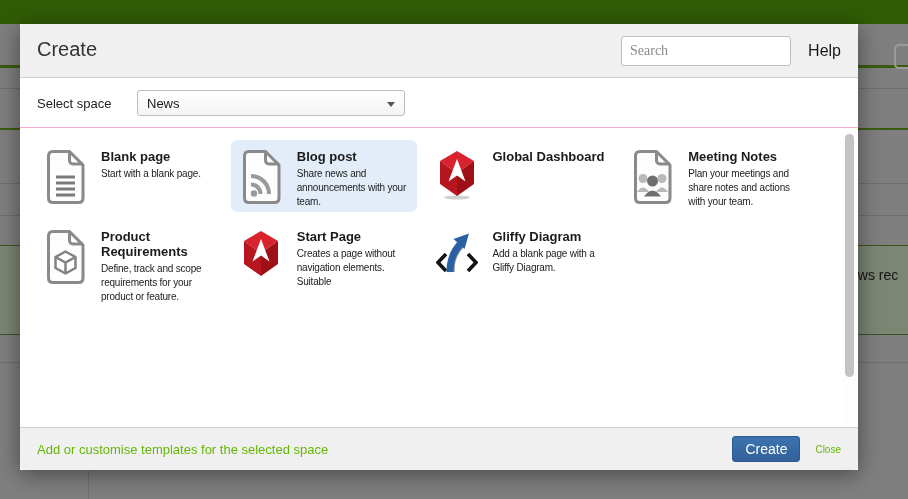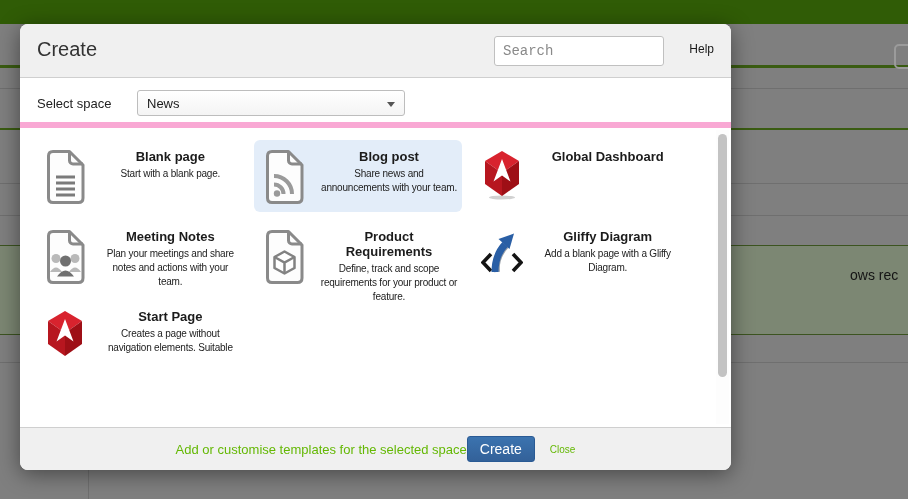--- a/index.html
+++ b/index.html
@@ -23,71 +23,70 @@
     white-space:nowrap;
   }
   .bg-corner-btn {
     position:absolute; left:894px; top:44px; width:28px; height:25px;
     border:2px solid #9b9b9b; border-radius:5px;
   }
   .bg-vline { position:absolute; left:88px; top:470px; width:1px; height:29px; background:#6f6f6f; }
 
   
   .dialog {
-    position:absolute; left:20px; top:24px; width:711px; height:446px;
-    background:#fff; border-radius:8px; z-index:10;
+    position:absolute; left:20px; top:24px; width:838px; height:446px;
+    background:#fff; border-radius:0; z-index:10;
     box-shadow:0 4px 22px rgba(0,0,0,.45);
     overflow:hidden;
   }
   .dlg-header {
     position:absolute; left:0; top:0; width:100%; height:54px;
     background:#f0f0f0; border-bottom:1px solid #cfcfcf;
     border-radius:4px 4px 0 0;
   }
   .dlg-title {
     position:absolute; left:17px; top:14px; font-size:20px; color:#333;
   }
   .search-input {
     position:absolute; right:67px; top:12px; width:170px; height:30px;
     border:1px solid #c0c0c0; border-radius:3px; padding:0 8px;
-    font-size:14px; font-family:Liberation Mono, monospace; color:#333;
+    font-size:14px; font-family:Liberation Serif, serif; color:#333;
     background:#fff;
   }
   .search-input::placeholder { color:#8a8a8a; }
   .help-link {
-    position:absolute; right:17px; top:18px; font-size:12px; color:#1a1a1a;
+    position:absolute; right:17px; top:18px; font-size:16px; color:#1a1a1a;
     text-decoration:none; cursor:pointer;
   }
 
   .space-row {
     position:absolute; left:0; top:54px; width:100%; height:50px;
-    background:#fff; border-bottom:6px solid #f9a8d4;
+    background:#fff; border-bottom:1px solid #f9a8d4;
   }
   .space-label { position:absolute; left:17px; top:18px; font-size:13px; color:#222; }
   .space-select {
     position:absolute; left:117px; top:12px; width:268px; height:26px;
     border:1px solid #bdbdbd; border-radius:3px;
     background:linear-gradient(#ffffff,#f4f4f4);
     font-size:13px; color:#1a1a1a; cursor:pointer;
   }
   .space-select .sel-text { position:absolute; left:9px; top:5px; }
   .space-select .sel-arrow {
     position:absolute; right:9px; top:11px; width:0; height:0;
     border-left:4px solid transparent; border-right:4px solid transparent;
     border-top:5px solid #555;
   }
 
   
   .tpl-list {
     position:absolute; left:0; top:104px; width:100%; height:299px;
     overflow:hidden; background:#fff;
-    display:grid; grid-template-columns:1fr 1fr 1fr;
+    display:grid; grid-template-columns:1fr 1fr 1fr 1fr;
     gap:8px 10px; padding:12px 50px 0 15px;
     align-content:start;
-    text-align:center;
   }
   .tpl-item {
     display:flex; gap:14px; height:72px; padding:9px 4px 9px 8px;
     border-radius:6px; cursor:pointer; align-items:flex-start;
   }
   .tpl-item.selected { background:#e3edf9; }
   .tpl-icon { flex:0 0 44px; display:flex; justify-content:center; margin-top:1px; }
   .tpl-text { flex:1; }
   .tpl-title { font-size:13px; font-weight:bold; color:#1b1b1b; margin-bottom:3px; }
   .tpl-desc  { font-size:10px; color:#222; line-height:1.42; letter-spacing:-0.2px; }
@@ -99,21 +98,21 @@
   .scroll-thumb {
     position:absolute; left:2px; top:4px; width:9px; height:243px;
     background:#c3c3c3; border-radius:5px;
   }
 
   
   .dlg-footer {
     position:absolute; left:0; top:403px; width:100%; height:43px;
     background:#f0f0f0; border-top:1px solid #cfcfcf;
     border-radius:0 0 4px 4px;
-    display:flex; align-items:center; justify-content:center;
+    display:flex; align-items:center; justify-content:space-between;
     padding:0 17px;
   }
   .customise-link { font-size:13px; color:#64b804; text-decoration:none; cursor:pointer; }
   .footer-actions { display:flex; align-items:center; gap:15px; }
   .create-btn {
     background:linear-gradient(#3b73af,#336199); color:#fff; font-size:14px;
     font-family:"Liberation Sans", sans-serif;
     border:1px solid #2a5a94; border-radius:3px; padding:4px 12px; cursor:pointer;
   }
   .close-link { font-size:10px; color:#64b804; text-decoration:none; cursor:pointer; }
@@ -228,49 +227,49 @@
         </svg>
       </span>
       <div class="tpl-text">
         <div class="tpl-title">Product Requirements</div>
         <div class="tpl-desc">Define, track and scope requirements for your product or feature.</div>
       </div>
     </div>
 
     <div class="tpl-item">
       <span class="tpl-icon">
+        <svg width="42" height="50" viewBox="0 0 42 50">
+          <path d="M21 1 L38 11 L21 23 L4 11 Z" fill="#d8232e"></path>
+          <path d="M4 11 V34 L21 46 V23 Z" fill="#b7161f"></path>
+          <path d="M38 11 V34 L21 46 V23 Z" fill="#9e0f16"></path>
+          <path d="M21 9 L29.5 31.5 L21 25.5 L12.5 31.5 Z" fill="#ffffff"></path>
+        </svg>
+      </span>
+      <div class="tpl-text">
+        <div class="tpl-title">Start Page</div>
+        <div class="tpl-desc">Creates a page without navigation elements. Suitable</div>
+      </div>
+    </div>
+
+    <div class="tpl-item">
+      <span class="tpl-icon">
         <svg width="42" height="48" viewBox="0 0 42 48">
           <path d="M10 24 L2 32.5 L10 41" fill="none" stroke="#141414" stroke-width="3.6"></path>
           <path d="M32 24 L40 32.5 L32 41" fill="none" stroke="#141414" stroke-width="3.6"></path>
           <path d="M16 42 C15 32 19 22 26 15" fill="none" stroke="#9aa0a8" stroke-width="6"></path>
           <path d="M14 42 C14 31 17 22 24 14.5" fill="none" stroke="#2a5fa5" stroke-width="7"></path>
           <path d="M17.5 9 L33 3.5 L28.5 19 Z" fill="#2a5fa5"></path>
         </svg>
       </span>
       <div class="tpl-text">
         <div class="tpl-title">Gliffy Diagram</div>
         <div class="tpl-desc">Add a blank page with a Gliffy Diagram.</div>
       </div>
     </div>
 
-    <div class="tpl-item">
-      <span class="tpl-icon">
-        <svg width="42" height="50" viewBox="0 0 42 50">
-          <path d="M21 1 L38 11 L21 23 L4 11 Z" fill="#d8232e"></path>
-          <path d="M4 11 V34 L21 46 V23 Z" fill="#b7161f"></path>
-          <path d="M38 11 V34 L21 46 V23 Z" fill="#9e0f16"></path>
-          <path d="M21 9 L29.5 31.5 L21 25.5 L12.5 31.5 Z" fill="#ffffff"></path>
-        </svg>
-      </span>
-      <div class="tpl-text">
-        <div class="tpl-title">Start Page</div>
-        <div class="tpl-desc">Creates a page without navigation elements. Suitable</div>
-      </div>
-    </div>
-
   </div>
 
   <div class="scroll-track">
     <div class="scroll-thumb"></div>
   </div>
 
   <div class="dlg-footer">
     <a class="customise-link">Add or customise templates for the selected space</a>
     <div class="footer-actions">
       <button class="create-btn">Create</button>

